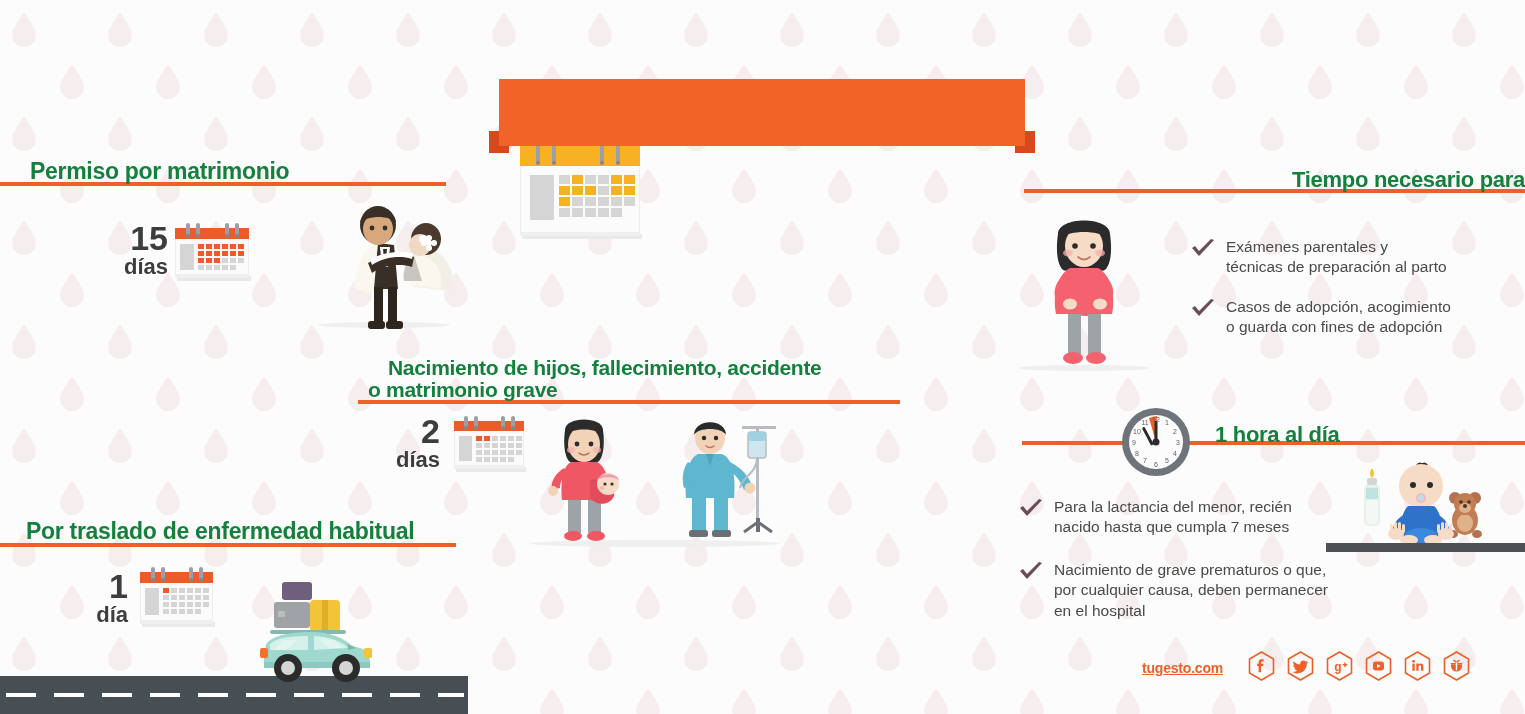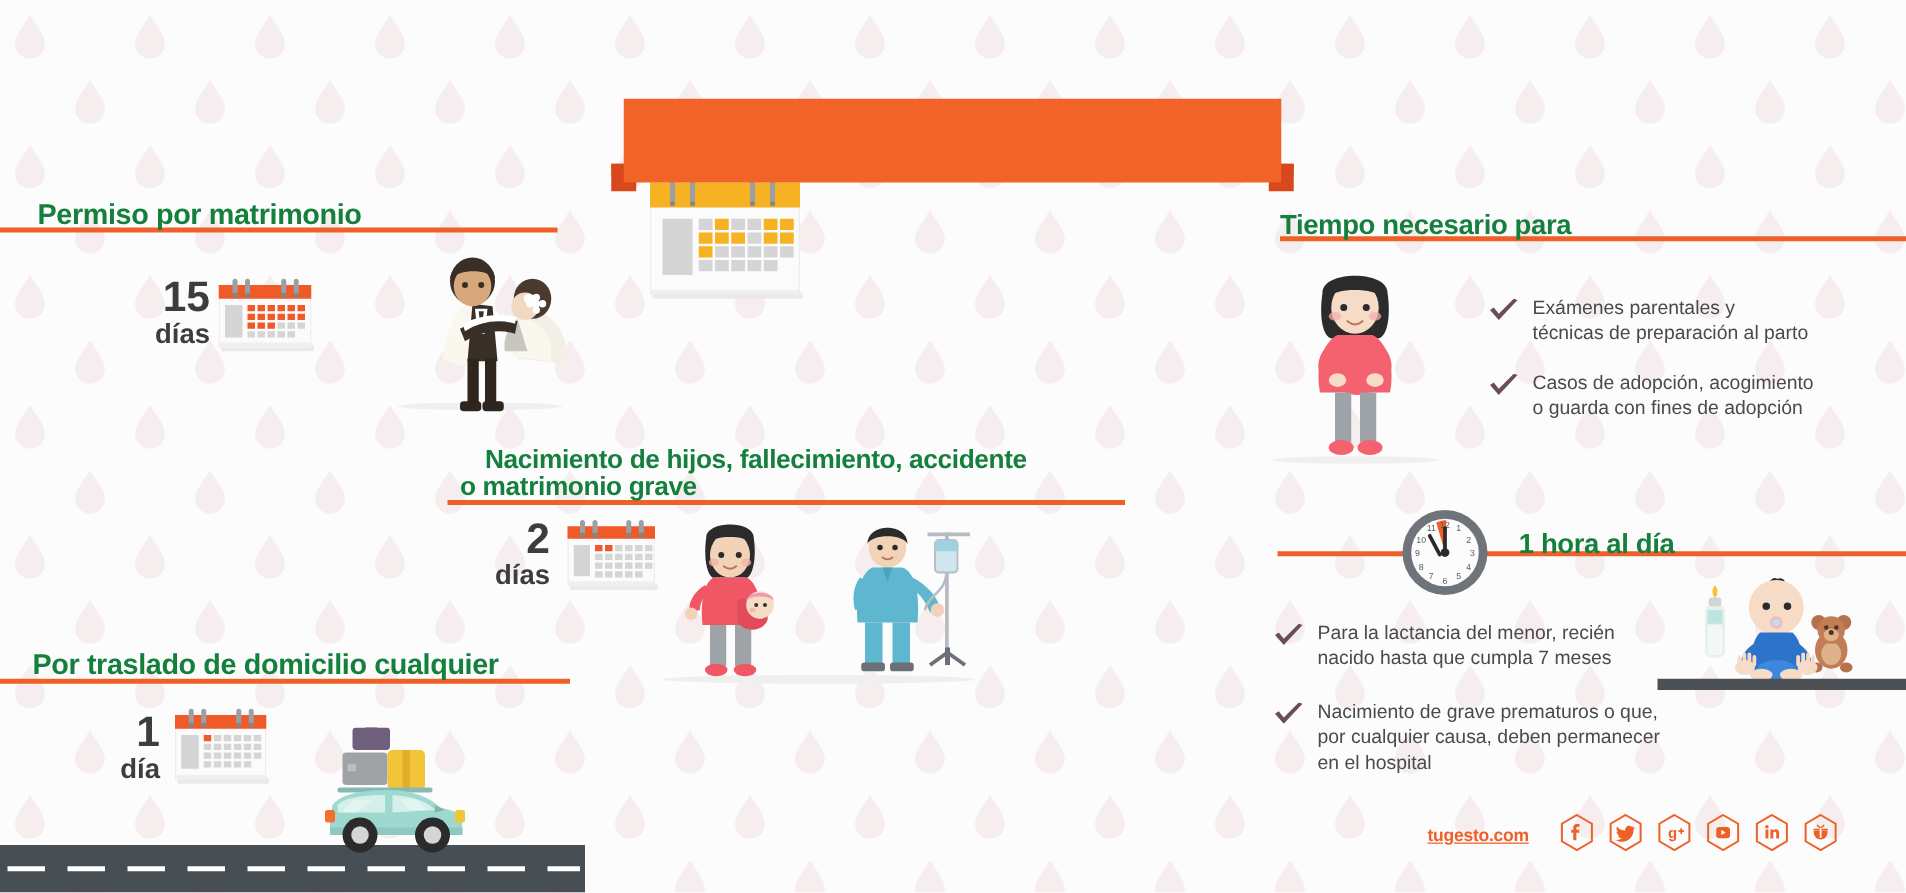--- a/index.html
+++ b/index.html
@@ -355,21 +355,21 @@
       <rect x="6" y="8" width="34" height="3" fill="#b6bcc2"></rect>
       <rect x="12" y="14" width="18" height="26" rx="3" fill="#cfe6ef" stroke="#b6bcc2" stroke-width="1.5"></rect>
       <rect x="12" y="14" width="18" height="9" rx="3" fill="#9fd1e0"></rect>
       <path d="M21 40 C 21 56 6 58 4 70" stroke="#b6bcc2" stroke-width="2" fill="none"></path>
       <path d="M8 114 L 22 104 L 36 114" stroke="#6b7077" stroke-width="3" fill="none"></path>
       <rect x="20" y="100" width="4" height="14" fill="#6b7077"></rect>
     </g>
   </svg>
 
   <div class="rule" style="left:0px;top:543px;width:456px;"></div>
-  <div class="sec-title" style="left:26px;top:519px;font-size:23px;">Por traslado de domicilio cualquier</div>
+  <div class="sec-title" style="left:26px;top:519px;font-size:23px;">Por traslado de enfermedad habitual</div>
 
   <div class="num" style="left:72px;top:570px;width:56px;">
     <span class="big">1</span>
     <span class="unit">día</span>
   </div>
 
   <div class="cal" style="left:140px;top:572px;width:73px;height:52px;">
     <div class="shadow"></div>
       <div class="body"></div>
     <div class="head" style="height:11px;"></div>
@@ -449,21 +449,21 @@
     <div class="dash" style="left:150px;width:30px;"></div>
     <div class="dash" style="left:198px;width:30px;"></div>
     <div class="dash" style="left:246px;width:30px;"></div>
     <div class="dash" style="left:294px;width:30px;"></div>
     <div class="dash" style="left:342px;width:30px;"></div>
     <div class="dash" style="left:390px;width:30px;"></div>
     <div class="dash" style="left:438px;width:26px;"></div>
   </div>
 
   <div class="rule" style="left:1024px;top:189px;width:501px;"></div>
-  <div class="sec-title" style="left:1024px;top:168px;width:501px;text-align:left;font-size:22px;">Tiempo necesario para</div>
+  <div class="sec-title" style="left:1024px;top:168px;width:501px;text-align:right;font-size:22px;">Tiempo necesario para</div>
 
   <div class="ground" style="left:1018px;top:365px;width:132px;"></div>
   <svg class="abs" style="left:1040px;top:216px;z-index:3;" width="88" height="152" viewBox="0 0 88 152">
     <path d="M18 18 C 18 0 70 0 70 18 C 74 46 66 58 60 54 L 28 54 C 22 58 14 46 18 18 Z" fill="#2b2b2b"></path>
     <ellipse cx="44" cy="30" rx="19" ry="21" fill="#f6dcc6"></ellipse>
     <path d="M22 22 C 24 4 64 4 66 22 C 60 14 28 14 22 22 Z" fill="#2b2b2b"></path>
     <circle cx="35" cy="30" r="2.8" fill="#2b2b2b"></circle>
     <circle cx="53" cy="30" r="2.8" fill="#2b2b2b"></circle>
     <ellipse cx="28" cy="37" rx="5" ry="3.5" fill="#f4b0ab" opacity="0.75"></ellipse>
     <ellipse cx="60" cy="37" rx="5" ry="3.5" fill="#f4b0ab" opacity="0.75"></ellipse>

